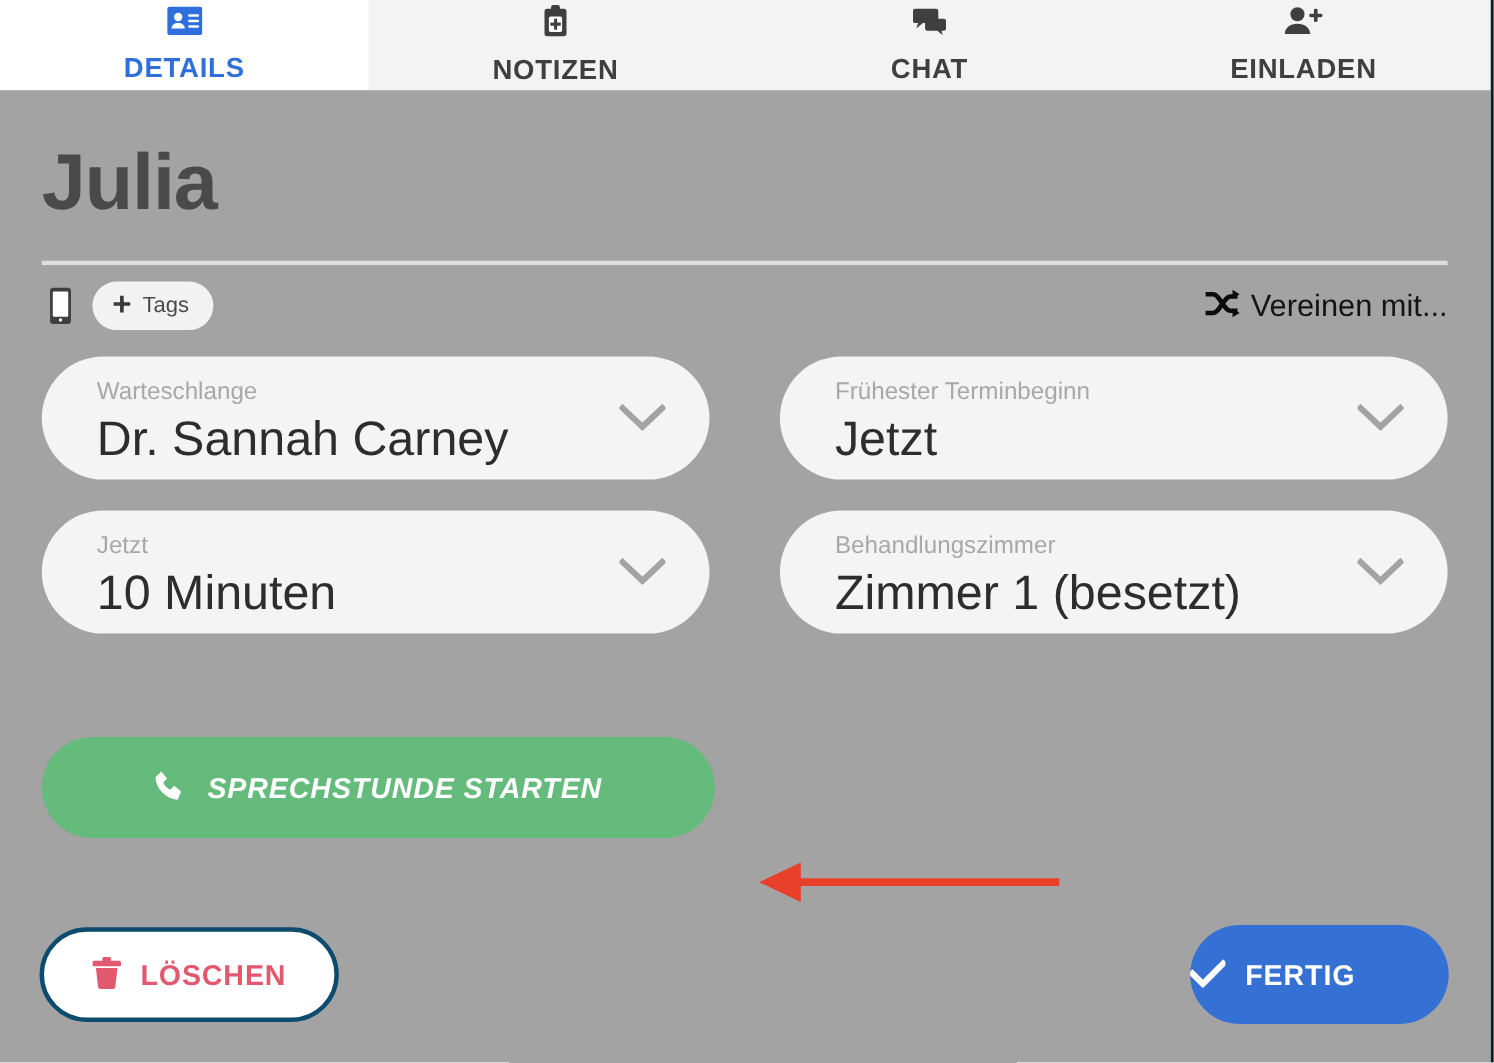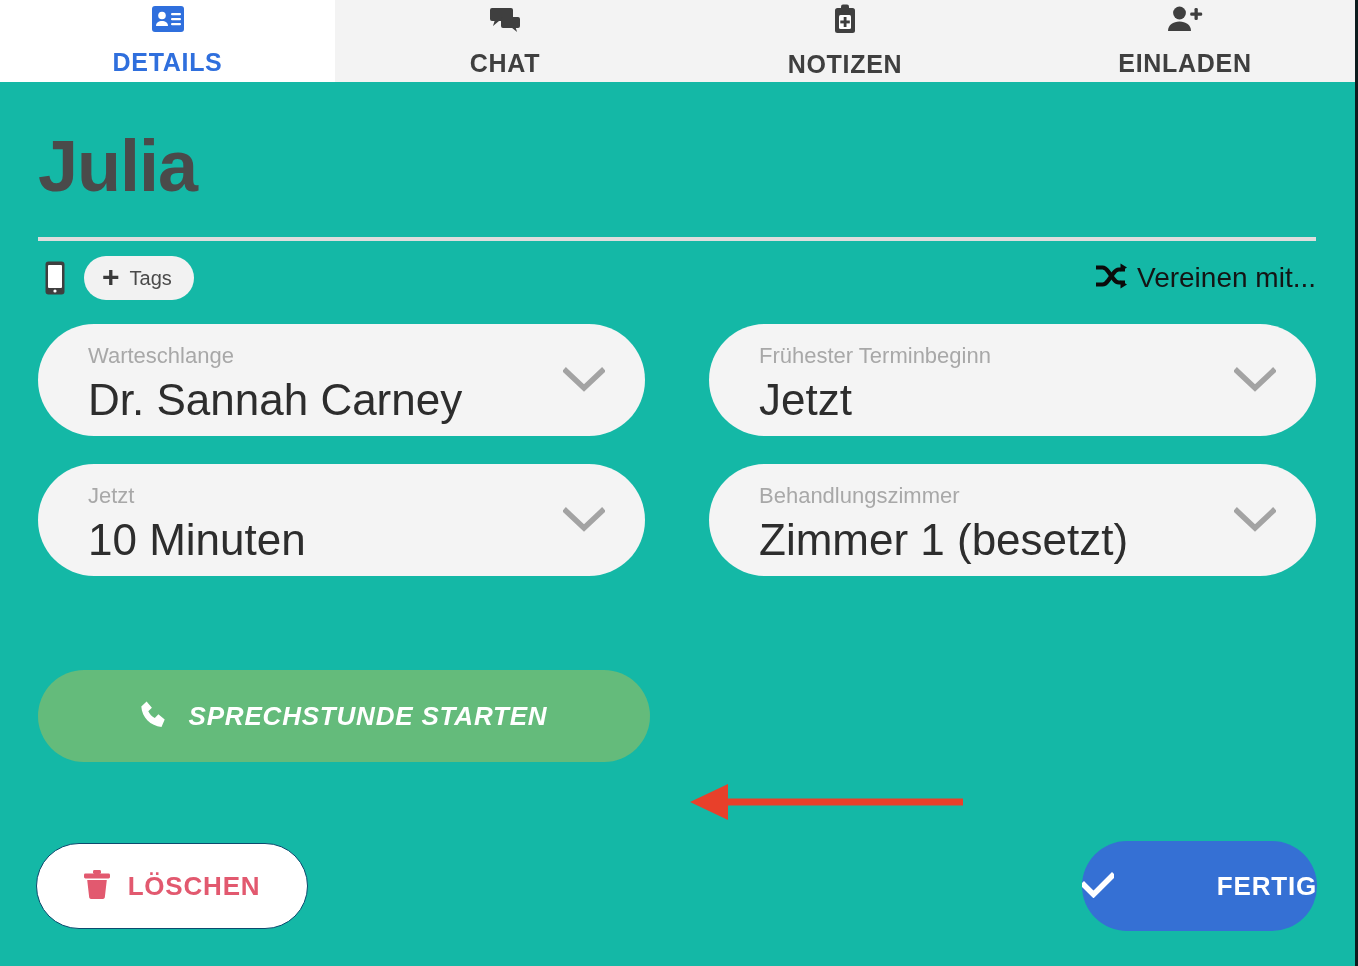--- a/index.html
+++ b/index.html
@@ -66,21 +66,21 @@
   }
 
   .tab .tab-icon svg { display: block; }
 
   
   .body-area {
     position: absolute;
     left: 0; top: 82px;
     width: 1355px;
     height: 884px;
-    background: #14b8a6;
+    background: #a3a3a3;
   }
 
   .page-title {
     position: absolute;
     left: 38px;
     top: 48px;
     font-size: 72px;
     font-weight: bold;
     color: #4a4a4a;
     letter-spacing: -1px;
@@ -241,21 +241,21 @@
   }
 
   
   .delete-btn {
     position: absolute;
     left: 36px;
     top: 761px;
     width: 272px;
     height: 86px;
     background: #ffffff;
-    border: 1px solid #0c4a6e;
+    border: 4px solid #0c4a6e;
     border-radius: 43px;
     display: flex;
     align-items: center;
     justify-content: center;
     gap: 18px;
     cursor: pointer;
     font-family: inherit;
   }
 
   .delete-btn .delete-label {
@@ -269,21 +269,21 @@
     position: absolute;
     left: 1082px;
     top: 759px;
     width: 235px;
     height: 90px;
     background: #3570d4;
     border: none;
     border-radius: 45px;
     display: flex;
     align-items: center;
-    justify-content: space-between;
+    justify-content: flex-start;
     gap: 18px;
     cursor: pointer;
     font-family: inherit;
   }
 
   .done-btn .done-label {
     font-size: 26px;
     font-weight: bold;
     color: #ffffff;
     letter-spacing: 0.8px;
@@ -303,41 +303,41 @@
           <circle cx="10" cy="9.5" r="3.8" fill="#ffffff"></circle>
           <path d="M4 20c0-3.3 2.7-5 6-5s6 1.7 6 5z" fill="#ffffff"></path>
           <rect x="19" y="7" width="10" height="2.3" rx="1.1" fill="#ffffff"></rect>
           <rect x="19" y="12" width="10" height="2.3" rx="1.1" fill="#ffffff"></rect>
           <rect x="19" y="17" width="10" height="2.3" rx="1.1" fill="#ffffff"></rect>
         </svg>
       </span>
       <span class="tab-label">DETAILS</span>
     </div>
 
-    <div class="tab tab-1">
-      <span class="tab-icon">
-        <svg width="33" height="28" viewBox="0 0 33 28">
-          <path d="M2 2h19a2 2 0 0 1 2 2v9a2 2 0 0 1-2 2H9l-6 5 1.6-5H2a2 2 0 0 1-2-2V4a2 2 0 0 1 2-2z" transform="translate(1,1)" fill="#3f3f3f"></path>
-          <path d="M14 12h15a2 2 0 0 1 2 2v7a2 2 0 0 1-2 2h-2.2l1.3 4-5-4H14a2 2 0 0 1-2-2v-7a2 2 0 0 1 2-2z" fill="#3f3f3f"></path>
-        </svg>
-      </span>
-      <span class="tab-label">CHAT</span>
-    </div>
-
     <div class="tab tab-2">
       <span class="tab-icon">
         <svg width="24" height="30" viewBox="0 0 24 30">
           <rect x="2" y="4" width="20" height="25" rx="2.5" fill="#3f3f3f"></rect>
           <rect x="8" y="0.5" width="8" height="7" rx="2" fill="#3f3f3f"></rect>
           <rect x="6" y="11" width="12" height="14" rx="1.5" fill="#ffffff"></rect>
           <rect x="10.7" y="13" width="2.8" height="10" fill="#3f3f3f"></rect>
           <rect x="7.3" y="16.5" width="9.5" height="2.9" fill="#3f3f3f"></rect>
         </svg>
       </span>
       <span class="tab-label">NOTIZEN</span>
+    </div>
+
+    <div class="tab tab-1">
+      <span class="tab-icon">
+        <svg width="33" height="28" viewBox="0 0 33 28">
+          <path d="M2 2h19a2 2 0 0 1 2 2v9a2 2 0 0 1-2 2H9l-6 5 1.6-5H2a2 2 0 0 1-2-2V4a2 2 0 0 1 2-2z" transform="translate(1,1)" fill="#3f3f3f"></path>
+          <path d="M14 12h15a2 2 0 0 1 2 2v7a2 2 0 0 1-2 2h-2.2l1.3 4-5-4H14a2 2 0 0 1-2-2v-7a2 2 0 0 1 2-2z" fill="#3f3f3f"></path>
+        </svg>
+      </span>
+      <span class="tab-label">CHAT</span>
     </div>
 
     <div class="tab tab-3">
       <span class="tab-icon">
         <svg width="36" height="28" viewBox="0 0 36 28">
           <circle cx="12.5" cy="8" r="6.4" fill="#3f3f3f"></circle>
           <path d="M1 26c0-6 5.2-9.4 11.5-9.4S24 20 24 26z" fill="#3f3f3f"></path>
           <rect x="27.5" y="3" width="3.3" height="12" rx="1.3" fill="#3f3f3f"></rect>
           <rect x="23.2" y="7.4" width="12" height="3.3" rx="1.3" fill="#3f3f3f"></rect>
         </svg>

